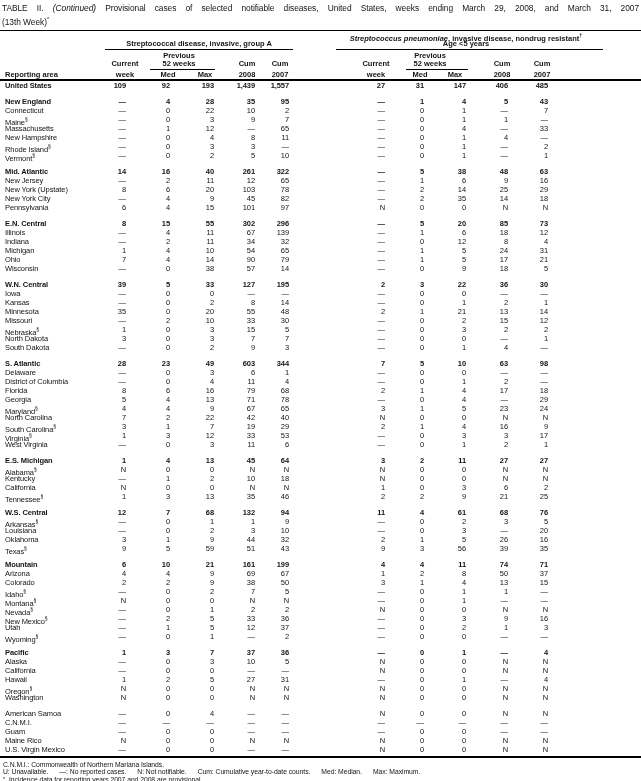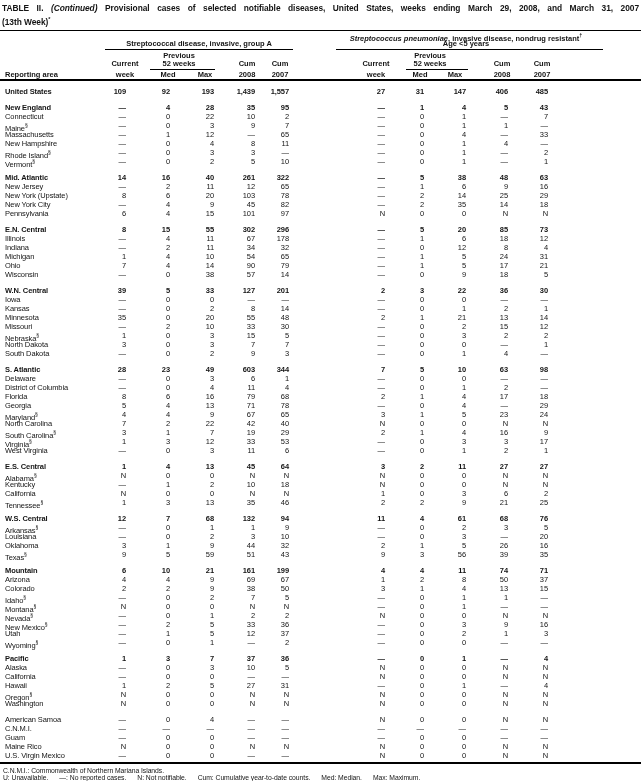--- a/index.html
+++ b/index.html
@@ -1,32 +1,32 @@
 <!DOCTYPE html>
 <html><head>
 <meta charset="utf-8">
 <style>
   html,body{margin:0;padding:0;background:#e8e8e8}
   .page{position:relative;width:641px;height:781px;background:#fff;color:#141414;
         font-family:"Liberation Sans",sans-serif;overflow:hidden;margin:0 auto}
   
-  .title{padding:3px 2px 0 2px;font-weight:bold;font-size:8.4px;line-height:11px;letter-spacing:-0.05px}
+  .title{padding:3px 2px 0 2px;font-weight:normal;font-size:8.4px;line-height:11px;letter-spacing:-0.05px}
   .t1{text-align:justify;text-align-last:justify}
   .it{font-style:italic}
   .t2 sup{font-size:5.5px}
   .rule{height:1px;background:#000;margin-top:2px}
   
   .thead{position:relative;height:48px;border-bottom:2.5px solid #000;
          font-weight:bold;font-size:7.5px;line-height:8px}
   .hc{position:absolute;transform:translateX(-50%);white-space:nowrap}
   .hl{position:absolute;white-space:nowrap}
   .uline{position:absolute;height:1px;background:#000}
   sup.hsup{font-size:5.5px}
   
-  .tbody{padding-top:6px}
+  .tbody{}
   .tgroup{margin-top:7px}
   .tbody .tgroup:first-child{margin-top:0}
   .trow{display:grid;grid-template-columns:86px 42px 44px 44px 41px 34px 54px 42px 39px 42px 42px 40px 1fr;
         height:9px;line-height:9px;font-size:7.5px;letter-spacing:-0.1px}
   .trow.bold{font-weight:bold}
   .tc{overflow:visible}
   .tlabel{padding-left:5px;white-space:nowrap}
   .tlabel sup{font-size:5px}
   .tnum{text-align:right;padding-right:2px;white-space:nowrap}
   .botrule{height:2px;background:#000;margin-top:2px}
@@ -303,21 +303,21 @@
           <div class="tc tnum">85</div>
           <div class="tc tnum">73</div>
           <div class="tc tend"></div>
         </div>
         <div class="trow">
           <div class="tc tlabel">Illinois</div>
           <div class="tc tnum">—</div>
           <div class="tc tnum">4</div>
           <div class="tc tnum">11</div>
           <div class="tc tnum">67</div>
-          <div class="tc tnum">178</div>
+          <div class="tc tnum">139</div>
           <div class="tc tspacer"></div>
           <div class="tc tnum">—</div>
           <div class="tc tnum">1</div>
           <div class="tc tnum">6</div>
           <div class="tc tnum">18</div>
           <div class="tc tnum">12</div>
           <div class="tc tend"></div>
         </div>
         <div class="trow">
           <div class="tc tlabel">Indiana</div>
@@ -380,21 +380,21 @@
           <div class="tc tend"></div>
         </div>
       </div>
       <div class="tgroup">
         <div class="trow bold">
           <div class="tc tlabel">W.N. Central</div>
           <div class="tc tnum">39</div>
           <div class="tc tnum">5</div>
           <div class="tc tnum">33</div>
           <div class="tc tnum">127</div>
-          <div class="tc tnum">201</div>
+          <div class="tc tnum">195</div>
           <div class="tc tspacer"></div>
           <div class="tc tnum">2</div>
           <div class="tc tnum">3</div>
           <div class="tc tnum">22</div>
           <div class="tc tnum">36</div>
           <div class="tc tnum">30</div>
           <div class="tc tend"></div>
         </div>
         <div class="trow">
           <div class="tc tlabel">Iowa</div>
@@ -649,21 +649,21 @@
           <div class="tc tnum">—</div>
           <div class="tc tnum">0</div>
           <div class="tc tnum">1</div>
           <div class="tc tnum">2</div>
           <div class="tc tnum">1</div>
           <div class="tc tend"></div>
         </div>
       </div>
       <div class="tgroup">
         <div class="trow bold">
-          <div class="tc tlabel">E.S. Central</div>
+          <div class="tc tlabel">E.S. Michigan</div>
           <div class="tc tnum">1</div>
           <div class="tc tnum">4</div>
           <div class="tc tnum">13</div>
           <div class="tc tnum">45</div>
           <div class="tc tnum">64</div>
           <div class="tc tspacer"></div>
           <div class="tc tnum">3</div>
           <div class="tc tnum">2</div>
           <div class="tc tnum">11</div>
           <div class="tc tnum">27</div>

